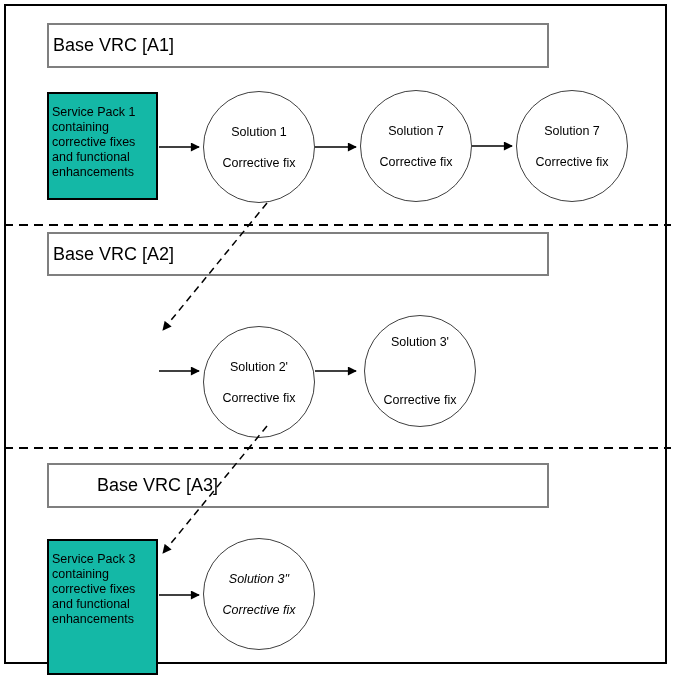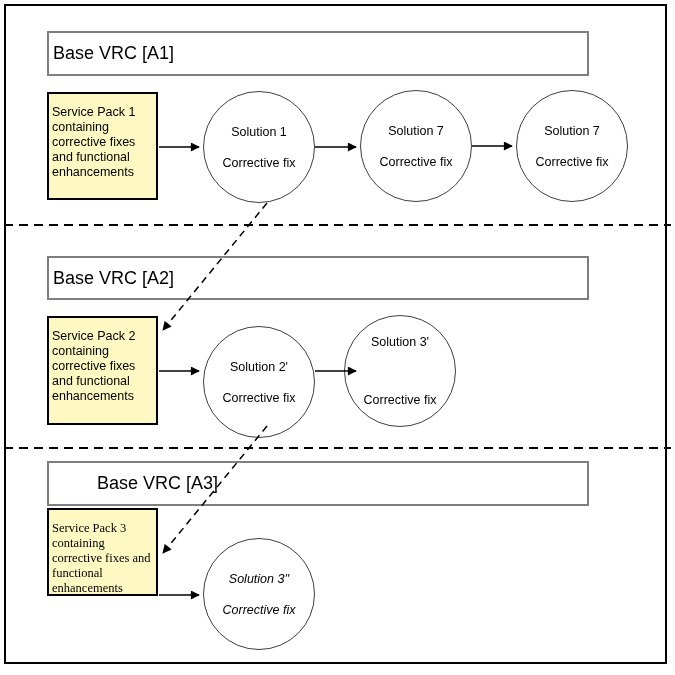--- a/index.html
+++ b/index.html
@@ -7,32 +7,31 @@
     width:675px;height:675px;background:#ffffff;
     font-family:"Liberation Sans","DejaVu Sans",sans-serif;
     color:#000;position:relative;overflow:hidden;
   }
   .stage{position:absolute;inset:0;width:675px;height:675px;}
   .outer-border{
     position:absolute;left:4px;top:4px;width:663px;height:660px;
     border:2px solid #000000;box-sizing:border-box;
   }
   .hdr-box{
-    position:absolute;left:47px;width:542px;height:45px;
+    position:absolute;left:47px;width:502px;height:45px;
     border:2px solid #7f7f7f;box-sizing:border-box;
     display:flex;align-items:center;
     padding-left:4px;font-size:18px;letter-spacing:0;
     background:#fff;
-    margin-top:8px;
   }
   .sp-box{
     position:absolute;left:47px;width:111px;
     border:2px solid #000000;box-sizing:border-box;
     font-size:12.5px;line-height:15px;
-    padding:11px 1px 0 3px;background:#fef9c3;
+    padding:11px 1px 0 3px;background:#14b8a6;
   }
   .circle{
     position:absolute;width:112px;height:112px;border-radius:50%;
     border:1px solid #3f3f3f;box-sizing:border-box;background:#fff;
     display:flex;flex-direction:column;align-items:center;justify-content:center;
     gap:17px;font-size:12.5px;line-height:14px;text-align:right;
   }
   svg.overlay{position:absolute;left:0;top:0;pointer-events:none;}
 </style>
 </head>
@@ -52,37 +51,36 @@
   </div>
   <div class="circle" style="left:360px;top:90px;">
     <span>Solution 7</span>
     <span>Corrective fix</span>
   </div>
   <div class="circle" style="left:516px;top:90px;">
     <span>Solution 7</span>
     <span>Corrective fix</span>
   </div>
 
-  <div class="hdr-box" style="top:248px;height:44px;">
+  <div class="hdr-box" style="top:232px;height:44px;">
     <span>Base VRC [A2]</span>
   </div>
-  <div class="sp-box" style="top:316px;height:109px;">Service Pack 2 containing corrective fixes and functional enhancements</div>
   <div class="circle" style="left:203px;top:326px;">
     <span>Solution 2'</span>
     <span>Corrective fix</span>
   </div>
-  <div class="circle" style="left:344px;top:315px;gap:44px;">
+  <div class="circle" style="left:364px;top:315px;gap:44px;">
     <span>Solution 3'</span>
     <span>Corrective fix</span>
   </div>
 
-  <div class="hdr-box" style="top:453px;padding-left:48px;">
+  <div class="hdr-box" style="top:463px;padding-left:48px;">
     <span>Base VRC [A3]</span>
   </div>
-  <div class="sp-box" style="top:508px;height:88px;font-family:Liberation Serif, serif;">Service Pack 3 containing corrective fixes and functional enhancements</div>
+  <div class="sp-box" style="top:539px;height:136px;">Service Pack 3 containing corrective fixes and functional enhancements</div>
   <div class="circle" style="left:203px;top:538px;font-style:italic;">
     <span>Solution 3''</span>
     <span>Corrective fix</span>
   </div>
 
   <svg class="overlay" width="675" height="675" viewBox="0 0 675 675">
     <defs>
       <marker id="ah" viewBox="0 0 10 10" refX="9" refY="5" markerWidth="10" markerHeight="9" orient="auto" markerUnits="userSpaceOnUse">
         <path d="M0,0 L10,5 L0,10 z" fill="#000000"></path>
       </marker>

